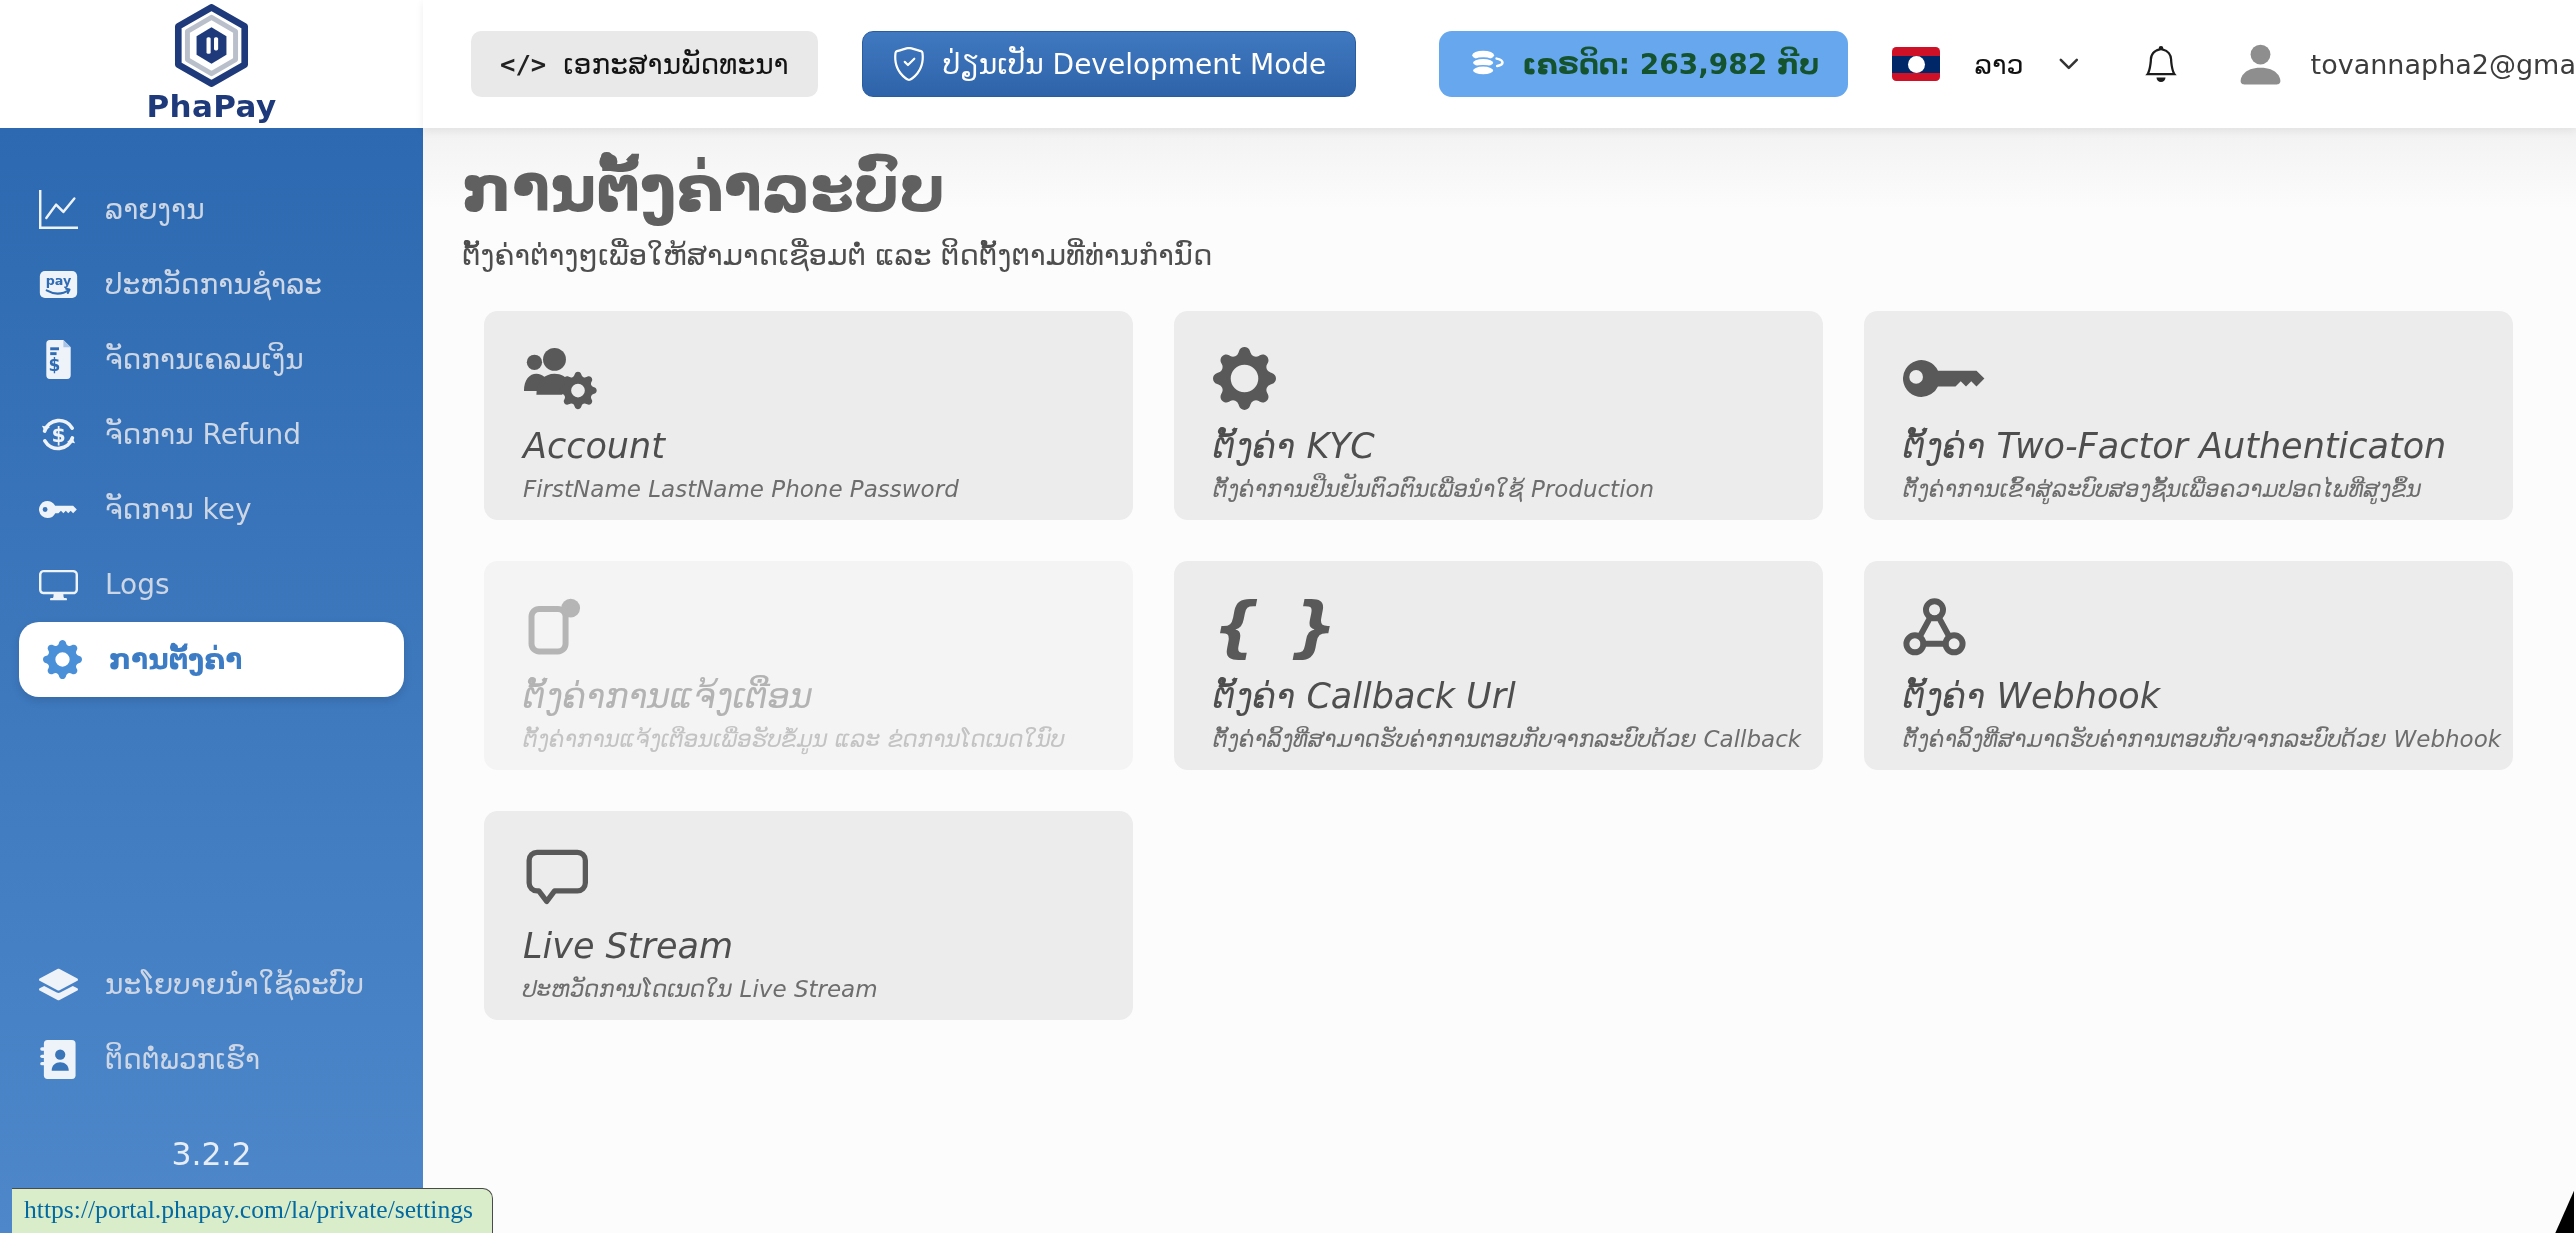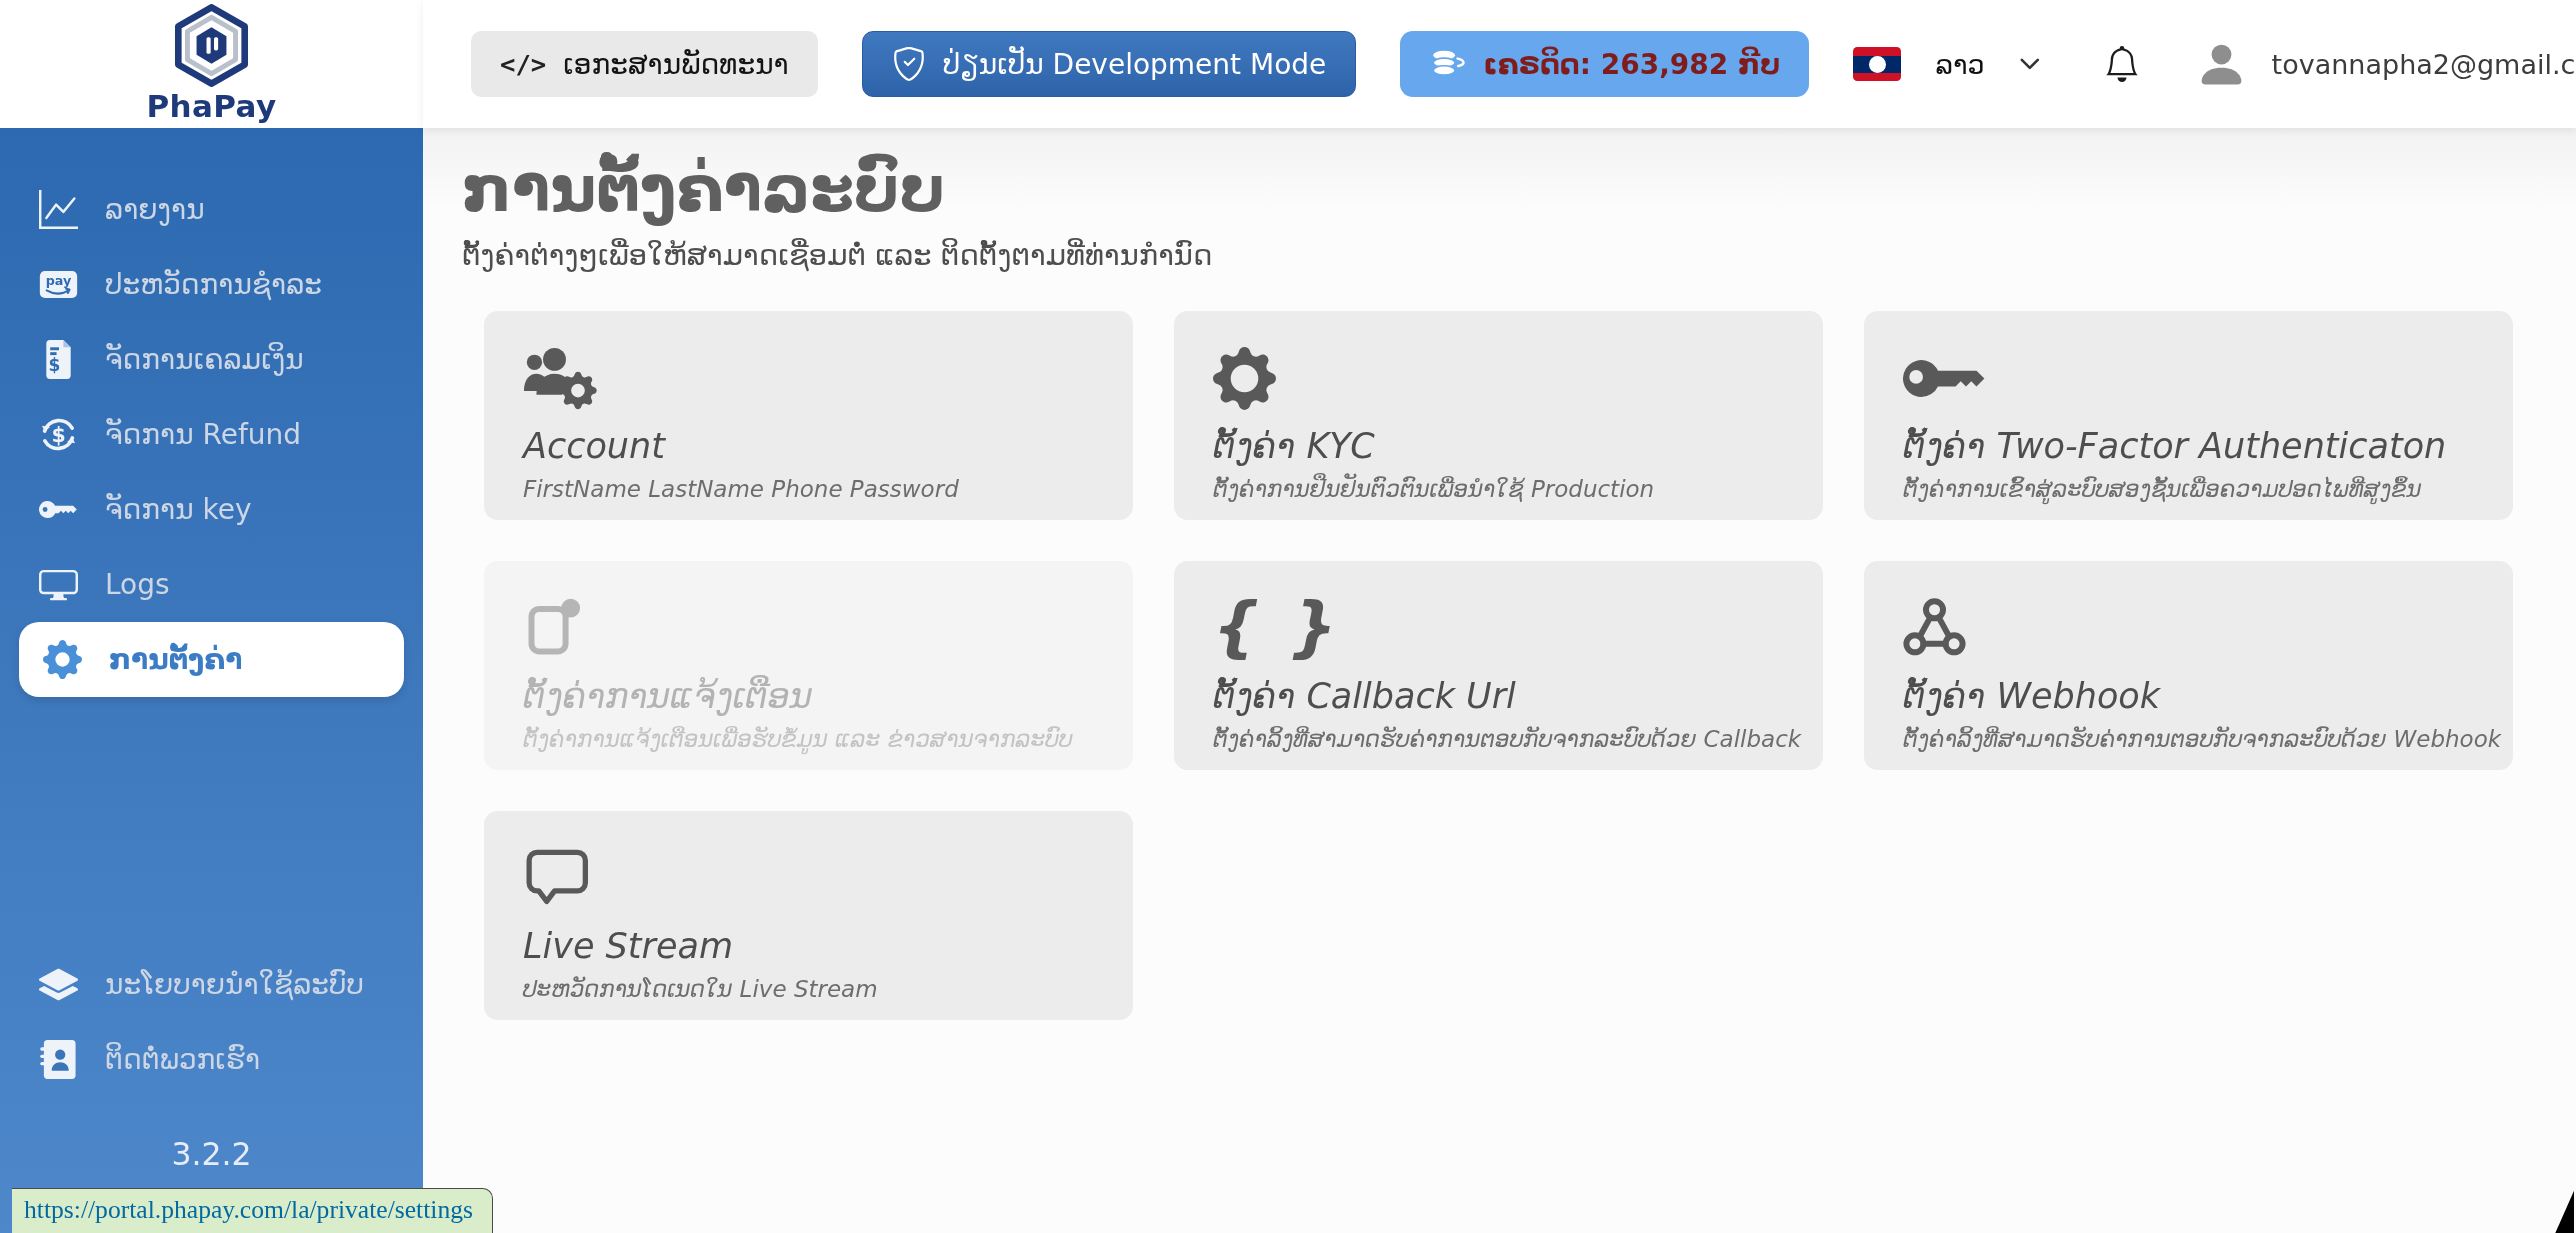--- a/index.html
+++ b/index.html
@@ -42,21 +42,21 @@
   .topbar{
     height:128px;background:#fff;display:flex;align-items:center;
     padding:0 51px 0 48px;gap:44px;position:relative;z-index:3;
     box-shadow:0 3.4px 8.5px rgba(0,0,0,.07);
   }
   .btn{display:flex;align-items:center;gap:17px;height:66px;border-radius:10.2px;font-size:28px;border:none;cursor:pointer;white-space:nowrap;padding:0 29px;font-family:inherit;}
   .btn-doc{background:#e9e9e9;color:#141414;}
   .btn-doc .code-glyph{font-family:"DejaVu Sans Mono","Liberation Mono",monospace;font-size:25.6px;font-weight:700;color:#222;}
   .btn-dev{background:linear-gradient(180deg,var(--dev-button-top),var(--dev-button-bottom));color:#fff;border:1.7px solid #2a5da0;border-radius:11px;}
   .btn-dev svg{width:34px;height:34px;}
-  .btn-credit{background:var(--credit-button);color:#7f1d1d;border-radius:12.8px;font-weight:600;}
+  .btn-credit{background:var(--credit-button);color:#14532d;border-radius:12.8px;font-weight:600;margin-left:39px;}
   .btn-credit svg{width:37px;height:37px;}
   .top-right{margin-left:auto;display:flex;align-items:center;gap:12px;}
   .flag{width:48px;height:34px;border-radius:4.3px;overflow:hidden;display:flex;flex-direction:column;flex:0 0 48px;position:relative;}
   .flag .r{height:25%;background:#ce1126;}
   .flag .b{height:50%;background:#002868;position:relative;}
   .flag .b::after{content:"";position:absolute;left:50%;top:50%;width:17px;height:17px;margin:-8.5px 0 0 -8.5px;border-radius:50%;background:#fff;}
   .lang-label{font-size:27px;color:#111;margin-left:22px;}
   .chev{width:25.6px;height:25.6px;color:#333;margin-left:20.4px;}
   .bell{width:36px;height:36px;color:#1c1c1c;margin-left:49px;cursor:pointer;}
   .avatar{width:53px;height:53px;color:#8e8e8e;margin-left:43px;}
@@ -275,21 +275,21 @@
             <p class="card-desc">ຕັ້ງຄ່າການເຂົ້າສູ່ລະບົບສອງຊັ້ນເພື່ອຄວາມປອດໄພທີ່ສູງຂຶ້ນ</p>
           </div>
           <div class="card disabled">
             <div class="card-icon">
               <svg viewBox="0 0 74 74" fill="none">
                 <rect x="10" y="14" width="40" height="50" rx="9" stroke="currentColor" stroke-width="7"></rect>
                 <circle cx="56" cy="13" r="11" fill="currentColor"></circle>
               </svg>
             </div>
             <h3 class="card-title">ຕັ້ງຄ່າການແຈ້ງເຕືອນ</h3>
-            <p class="card-desc">ຕັ້ງຄ່າການແຈ້ງເຕືອນເພື່ອຮັບຂໍ້ມູນ ແລະ ຂ່າວສານຈາກລະບົບ</p>
+            <p class="card-desc">ຕັ້ງຄ່າການແຈ້ງເຕືອນເພື່ອຮັບຂໍ້ມູນ ແລະ ຂ່ດການໂດເນດໃນົບ</p>
           </div>
           <div class="card">
             <div class="card-icon">
               <span class="braces-glyph">{ }</span>
             </div>
             <h3 class="card-title">ຕັ້ງຄ່າ Callback Url</h3>
             <p class="card-desc">ຕັ້ງຄ່າລິ້ງທີ່ສາມາດຮັບຄ່າການຕອບກັບຈາກລະບົບດ້ວຍ Callback</p>
           </div>
           <div class="card">
             <div class="card-icon">

